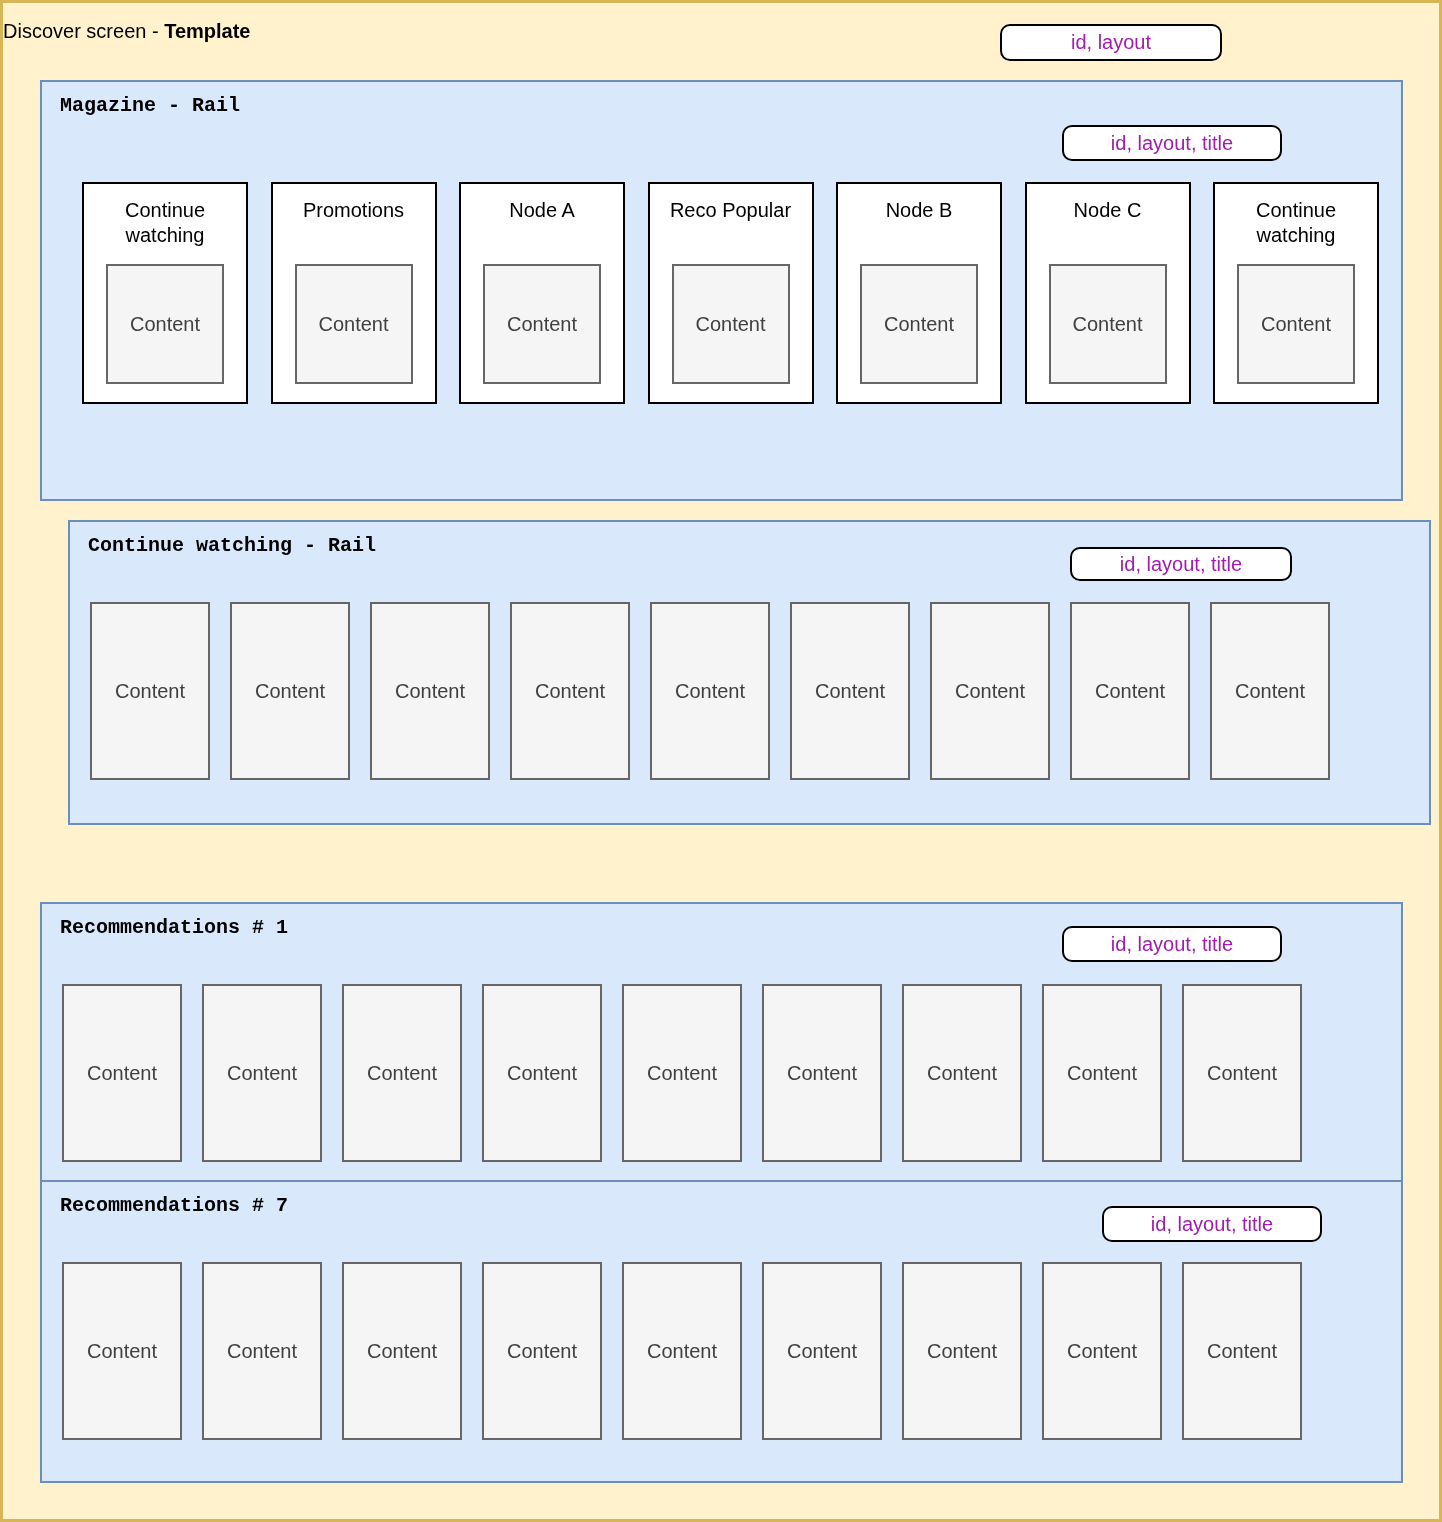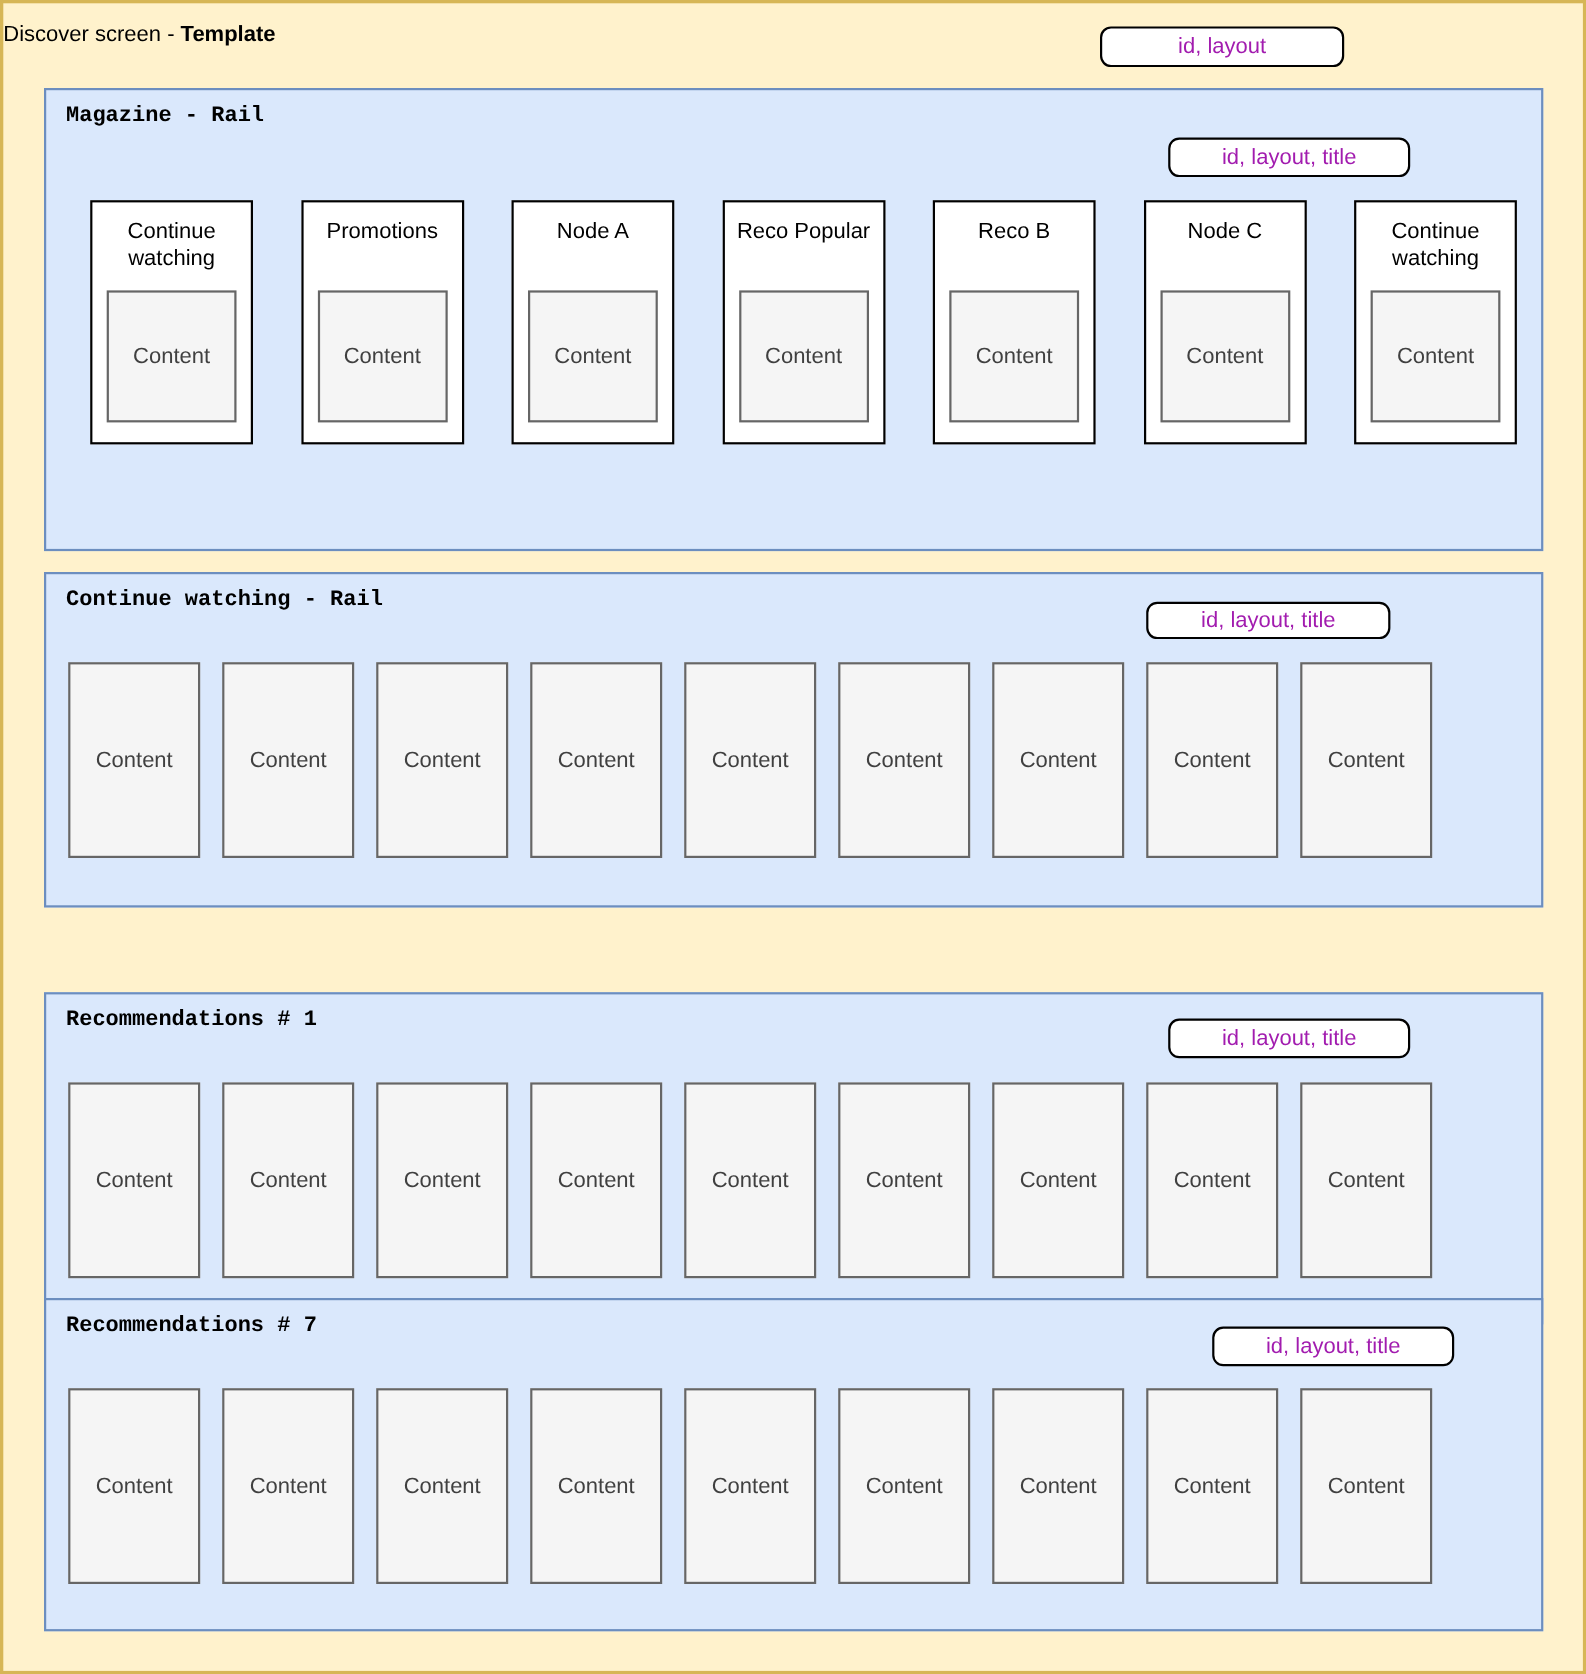--- a/index.html
+++ b/index.html
@@ -28,38 +28,38 @@
     display:flex;align-items:center;justify-content:center;
     font-size:20px;color:#a21caf;
   }
   .page-pill{left:997px;top:21px;width:222px;height:37px;}
   .section{
     position:absolute;left:37px;width:1363px;
     background:var(--section-fill);
     border:2px solid var(--section-stroke);
   }
   .sec-magazine{top:77px;height:421px;}
-  .sec-cw{top:517px;height:305px;}
+  .sec-cw{top:517px;height:305px;margin-left:28px;}
   .sec-r1{top:899px;height:302px;}
   .sec-r2{top:1177px;height:303px;}
   .sec-header{
     position:absolute;left:18px;top:12px;
     font-size:20px;font-weight:bold;color:#000;white-space:nowrap;font-family:Liberation Mono, monospace;
   }
   .sec-pill{width:220px;height:36px;}
   .pill-magazine{left:1020px;top:43px;}
   .pill-cw{left:1000px;top:25px;width:222px;height:34px;}
   .pill-r1{left:1020px;top:22px;}
   .pill-r2{left:1060px;top:24px;}
   .cards-row{
     position:absolute;left:40px;right:22px;top:100px;
     display:flex;justify-content:space-between;
   }
   .card{
-    width:148px;height:222px;
+    width:166px;height:222px;
     background:var(--card-fill);border:2px solid var(--card-stroke);
     display:flex;flex-direction:column;align-items:center;
     padding-top:14px;
   }
   .card-label{
     flex:0 0 66px;width:140px;
     font-size:20px;line-height:1.25;text-align:center;color:#000;
   }
   .content-box{
     width:118px;height:120px;
@@ -101,21 +101,21 @@
         </div>
         <div class="card">
           <div class="card-label">Node A</div>
           <div class="content-box">Content</div>
         </div>
         <div class="card">
           <div class="card-label">Reco Popular</div>
           <div class="content-box">Content</div>
         </div>
         <div class="card">
-          <div class="card-label">Reco B</div>
+          <div class="card-label">Node B</div>
           <div class="content-box">Content</div>
         </div>
         <div class="card">
           <div class="card-label">Node C</div>
           <div class="content-box">Content</div>
         </div>
         <div class="card">
           <div class="card-label">Continue watching</div>
           <div class="content-box">Content</div>
         </div>

